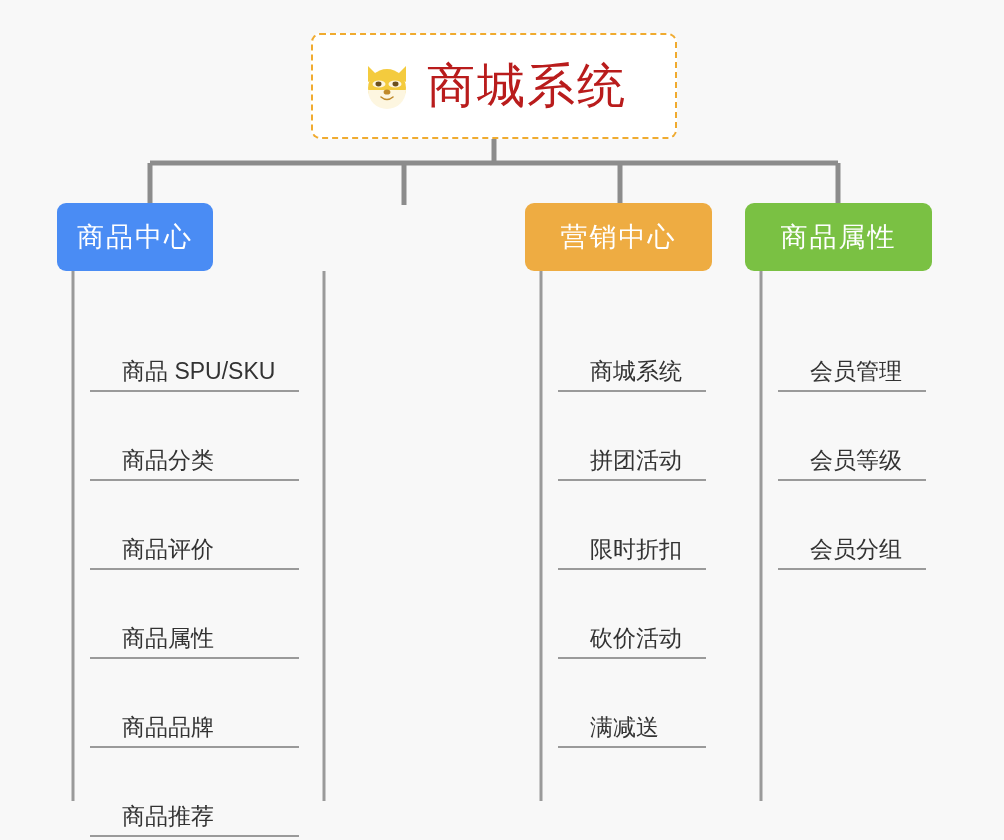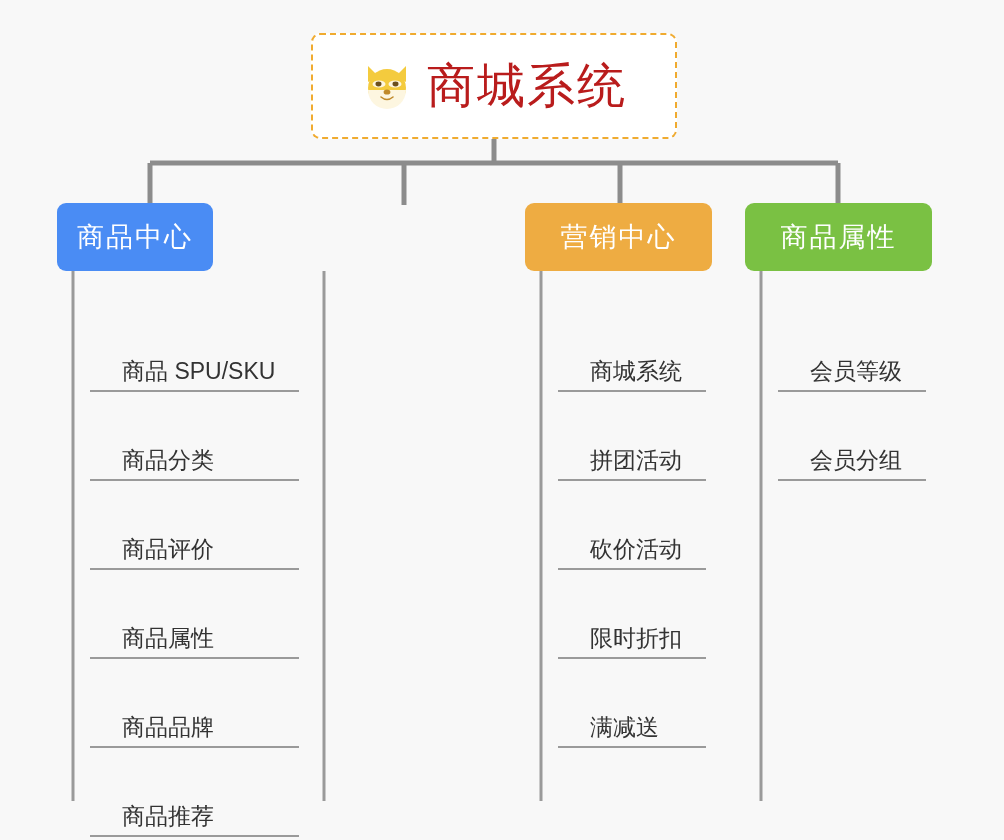--- a/index.html
+++ b/index.html
@@ -186,37 +186,40 @@
       <span>营销中心</span>
     </div>
     <div class="leaf-list">
       <div class="leaf-item">
         <span class="leaf-label">商城系统</span>
       </div>
       <div class="leaf-item">
         <span class="leaf-label">拼团活动</span>
       </div>
       <div class="leaf-item">
+        <span class="leaf-label">限时折扣</span>
+      </div>
+      <div class="leaf-item">
         <span class="leaf-label">砍价活动</span>
-      </div>
-      <div class="leaf-item">
-        <span class="leaf-label">限时折扣</span>
       </div>
       <div class="leaf-item">
         <span class="leaf-label">满减送</span>
       </div>
     </div>
   </div>
 
   <div class="branch c3">
     <div class="branch-header" style="background:#7ac143;">
       <span>商品属性</span>
     </div>
     <div class="leaf-list">
       <div class="leaf-item">
+        <span class="leaf-label">会员管理</span>
+      </div>
+      <div class="leaf-item">
         <span class="leaf-label">会员等级</span>
       </div>
       <div class="leaf-item">
         <span class="leaf-label">会员分组</span>
       </div>
     </div>
   </div>
 
 </div>
 

